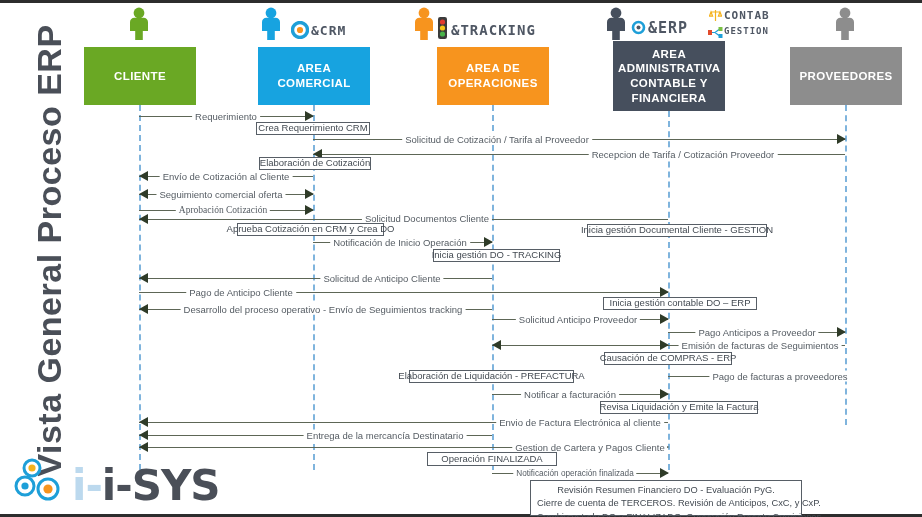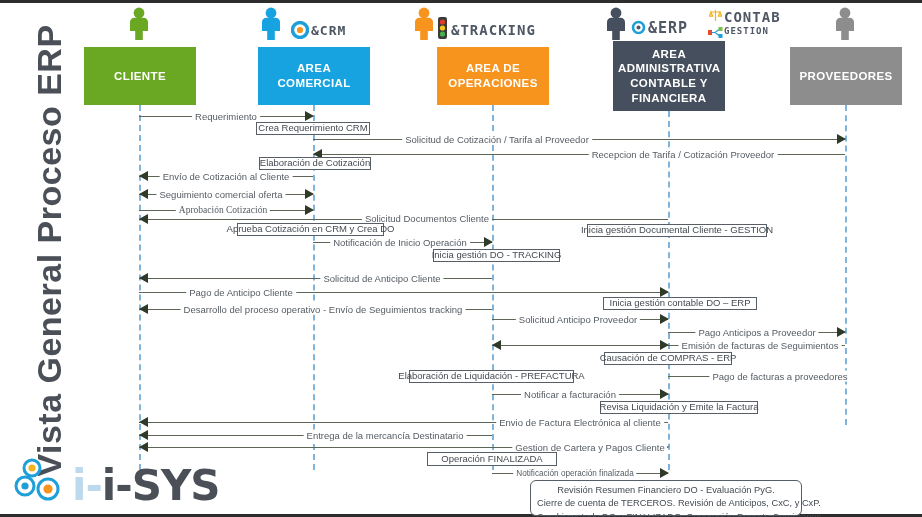--- a/index.html
+++ b/index.html
@@ -129,21 +129,21 @@
         <circle cx="8.5" cy="8.5" r="5.5" fill="none" stroke="#1e9fd8" stroke-width="2.6"></circle>
         <circle cx="8.5" cy="8.5" r="2" fill="#4f5764"></circle>
       </svg>
   </div>
   <div class="logotxt" style="left:648px;top:16px;font-size:15px;">&amp;ERP</div>
   <div class="person" style="left:709px;top:5px;">
     <svg width="13" height="13" viewBox="0 0 13 13">
         <path d="M6.5 1v11M2 3h9M2 3l-1.6 4.2h3.2zM11 3l1.6 4.2H9.4z" fill="none" stroke="#f5b21c" stroke-width="1.2"></path>
       </svg>
   </div>
-  <div class="logotxt" style="left:724px;top:6px;font-size:14px;">CONTAB</div>
+  <div class="logotxt" style="left:724px;top:6px;font-size:11px;">CONTAB</div>
   <div class="person" style="left:708px;top:22px;">
     <svg width="15" height="13" viewBox="0 0 15 13">
         <path d="M3 6.5h4M7 6.5l4-3M7 6.5l4 3" stroke="#1e9fd8" stroke-width="1.2" fill="none"></path>
         <rect x="0" y="4" width="4" height="5" fill="#e24b2c"></rect>
         <rect x="10.5" y="1" width="4" height="4" fill="#7ac043"></rect>
         <rect x="10.5" y="8" width="4" height="4" fill="#1e9fd8"></rect>
       </svg>
   </div>
   <div class="logotxt" style="left:724px;top:23px;font-size:9px;">GESTION</div>
   <div class="actor-box" style="left:613px;top:38px;width:112px;height:70px;background:#464f5d;">
@@ -278,21 +278,21 @@
   <div class="mlabel" style="left:590px;top:444px;">Gestion de Cartera y Pagos Cliente</div>
 
   <div class="note" style="left:427px;top:449px;width:130px;height:14px;">
     <span>Operación FINALIZADA</span>
   </div>
 
   <div class="msg" style="left:492px;top:470px;width:176px;"></div>
   <div class="ah r" style="left:660px;top:465px;"></div>
   <div class="mlabel sm" style="left:575px;top:470px;">Notificación operación finalizada</div>
 
-  <div class="note multi" style="left:530px;top:477px;width:272px;height:36px;border-radius:6px;">
+  <div class="note multi" style="left:530px;top:477px;width:272px;height:36px;">
     <div>Revisión Resumen Financiero DO -  Evaluación PyG.</div>
     <div>Cierre de cuenta de TERCEROS.  Revisión de Anticipos, CxC, y CxP.</div>
     <div>Cambio estado DO a FINALIZADO.  Generación Reporte Comisiones</div>
   </div>
 
   <div class="person" style="left:12px;bottom:6px;">
     <svg width="58" height="48" viewBox="0 0 58 48">
       <g fill="none" stroke="#1e9fd8" stroke-width="3">
         <circle cx="20" cy="12" r="8"></circle>
         <circle cx="13" cy="30" r="9"></circle>

